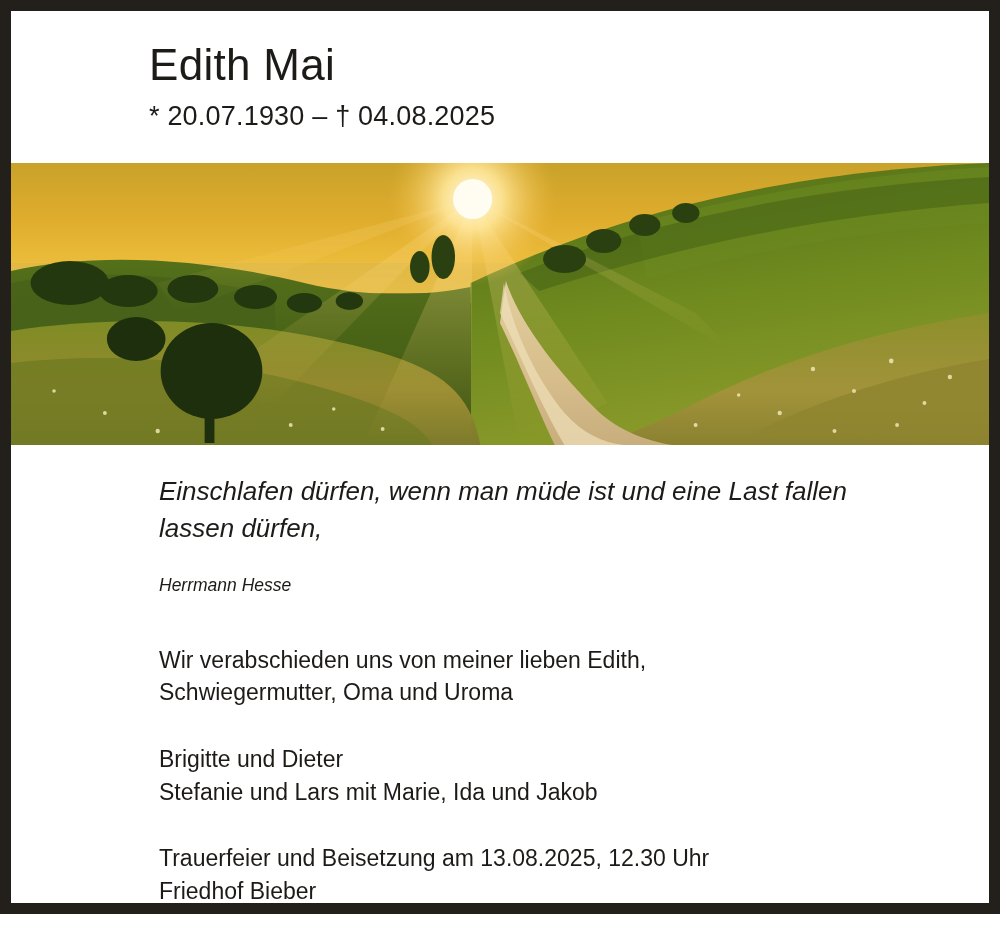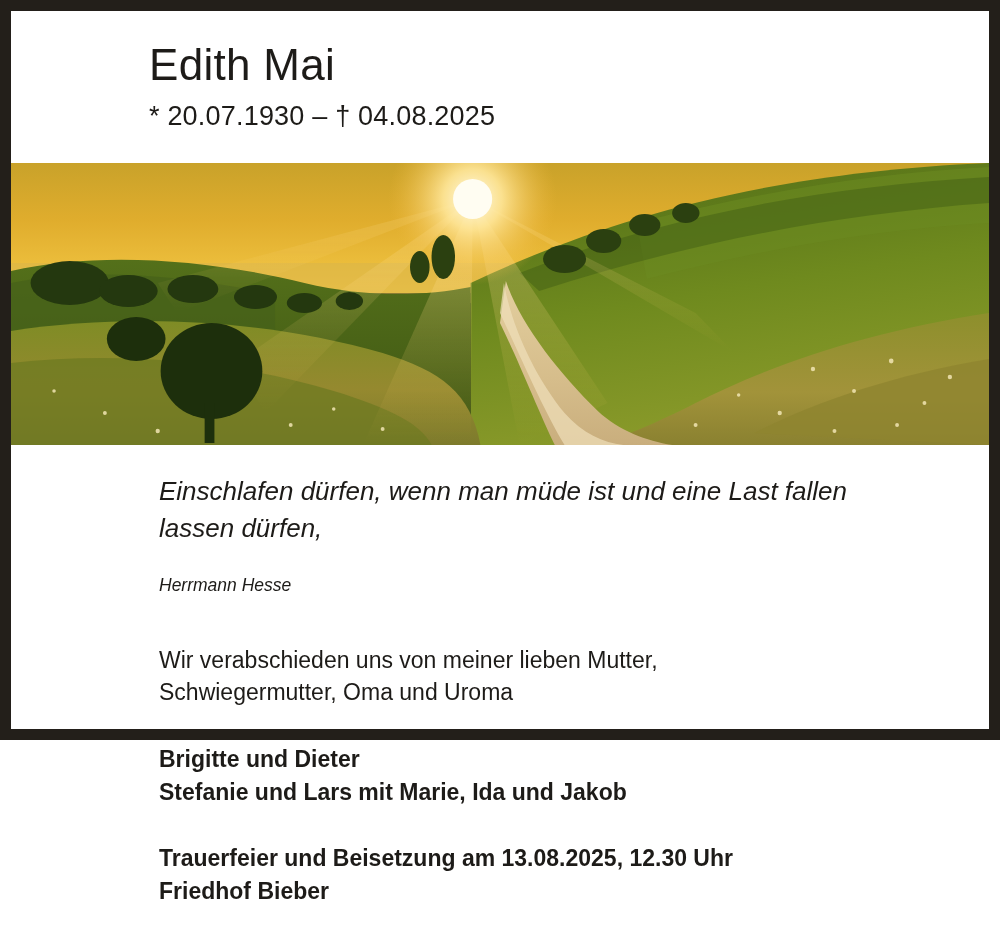--- a/index.html
+++ b/index.html
@@ -10,21 +10,21 @@
   body {
     width: 1000px;
     height: 938px;
     font-family: "Liberation Sans", sans-serif;
     overflow: hidden;
   }
 
   .obituary {
     position: relative;
     width: 1000px;
-    height: 740px;
+    height: 914px;
     box-sizing: border-box;
     border: 11px solid #231f1a;
     background: #ffffff;
   }
 
   .inner {
     position: relative;
     width: 100%;
     height: 100%;
     background: #ffffff;
@@ -94,21 +94,21 @@
   
   .body-block {
     margin-top: 48px;
   }
   .para {
     margin: 0 0 0 148px;
     font-size: 23px;
     line-height: 1.42;
     color: #1d1b18;
   }
-  .para + .para { margin-top: 34px; font-weight: bold; }
+  .para + .para { margin-top: 34px; }
   .para span { display: block; }
 </style>
 </head>
 <body>
 
 <div class="obituary">
   <div class="inner">
 
     <div class="header">
       <h1 class="name">Edith Mai</h1>
@@ -239,21 +239,21 @@
 
     <div class="quote-block">
       <div class="quote">
         <span>Einschlafen dürfen, wenn man müde ist und eine Last fallen lassen dürfen,</span>
       </div>
       <div class="quote-author">Herrmann Hesse</div>
     </div>
 
     <div class="body-block">
       <div class="para">
-        <span>Wir verabschieden uns von meiner lieben Mutter,</span>
+        <span>Wir verabschieden uns von meiner lieben Edith,</span>
         <span>Schwiegermutter, Oma und Uroma</span>
       </div>
       <div class="para">
         <span>Brigitte und Dieter</span>
         <span>Stefanie und Lars mit Marie, Ida und Jakob</span>
       </div>
       <div class="para">
         <span>Trauerfeier und Beisetzung am 13.08.2025, 12.30 Uhr</span>
         <span>Friedhof Bieber</span>
       </div>

